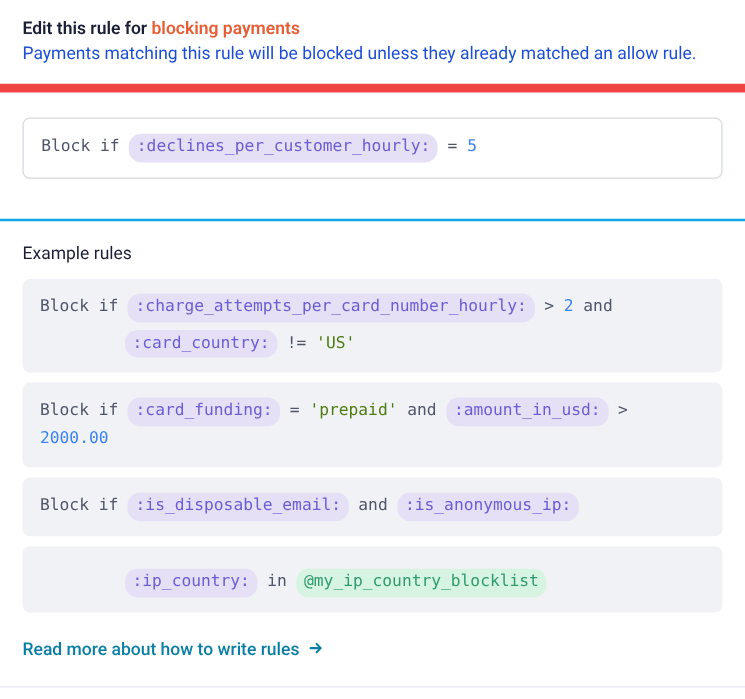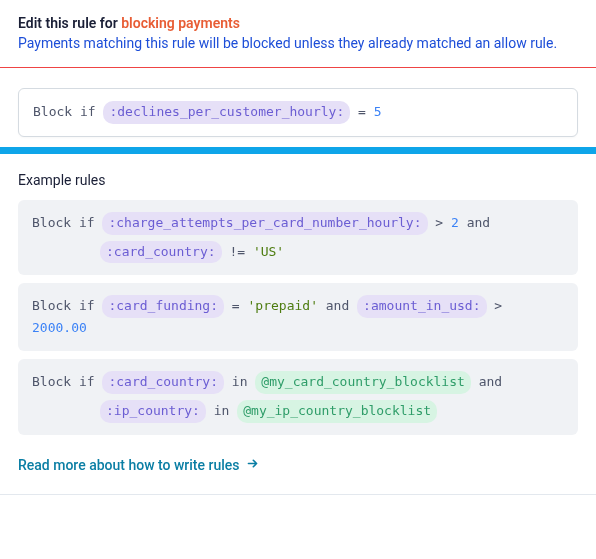--- a/index.html
+++ b/index.html
@@ -6,40 +6,40 @@
   body {
     font-family: -apple-system, BlinkMacSystemFont, "Segoe UI", Roboto, sans-serif;
     background: #ffffff;
     color: #3c4257;
     width: 596px;
     height: 559px;
     overflow: hidden;
   }
   .header {
     padding: 15px 18px 16px 18px;
-    border-bottom: 1px solid #ef4444;
+    border-bottom: 7px solid #ef4444;
   }
   .header-title {
     font-size: 14px;
     font-weight: 600;
     color: #1a1f36;
     margin-bottom: 4px;
   }
   .header-title .accent {
     color: #e85d35;
     font-weight: 600;
   }
   .header-sub {
     font-size: 14px;
     color: #1d4ed8;
     font-weight: 400;
   }
   .editor-wrap {
-    padding: 20px 18px 10px 18px;
-    border-bottom: 7px solid #0ea5e9;
+    padding: 20px 18px 32px 18px;
+    border-bottom: 2px solid #0ea5e9;
   }
   .rule-editor {
     border: 1px solid #d5dbe1;
     border-radius: 6px;
     background: #fff;
     padding: 12px 14px;
     box-shadow: 0 1px 2px rgba(0,0,0,0.03);
   }
   .code {
     font-family: "SFMono-Regular", Menlo, Consolas, monospace;
@@ -142,21 +142,23 @@
   <div class="examples-title">Example rules</div>
   <div id="examples-container">
       <div class="example-box">
         <div class="code"><span class="kw">Block if </span><span class="attr">:charge_attempts_per_card_number_hourly:</span><span class="op"> &gt; </span><span class="num">2</span><span class="kw"> and</span></div>
         <div class="code line2"><span class="attr">:card_country:</span><span class="op"> != </span><span class="str">'US'</span></div>
       </div>
       <div class="example-box">
         <div class="code"><span class="kw">Block if </span><span class="attr">:card_funding:</span><span class="op"> = </span><span class="str">'prepaid'</span><span class="kw"> and </span><span class="attr">:amount_in_usd:</span><span class="op"> &gt; </span><span class="num">2000.00</span></div>
       </div>
       <div class="example-box">
-        <div class="code"><span class="kw">Block if </span><span class="attr">:card_country:</span><span class="kw"> in </span><span class="list">@my_card_country_blocklist</span><span class="kw"> and</span></div>
+        <div class="code"><span class="kw">Block if </span><span class="attr">:is_disposable_email:</span><span class="kw"> and </span><span class="attr">:is_anonymous_ip:</span></div>
+      </div>
+      <div class="example-box">
         <div class="code line2"><span class="attr">:ip_country:</span><span class="kw"> in </span><span class="list">@my_ip_country_blocklist</span></div>
       </div>
     </div>
   <a class="readmore">
     <span>Read more about how to write rules</span>
     <span>
       <svg viewBox="0 0 16 16" fill="none" stroke="#0a7ea4" stroke-width="2" stroke-linecap="round" stroke-linejoin="round">
           <path d="M3 8h10M9 4l4 4-4 4"></path>
         </svg>
     </span>

